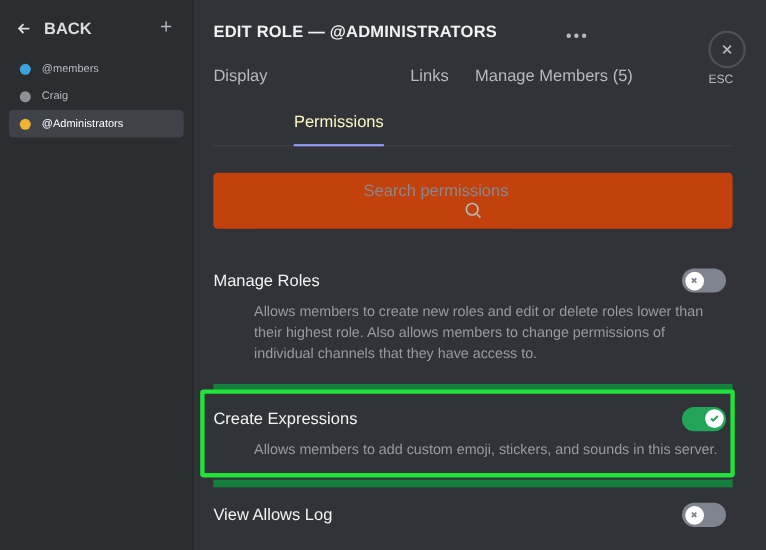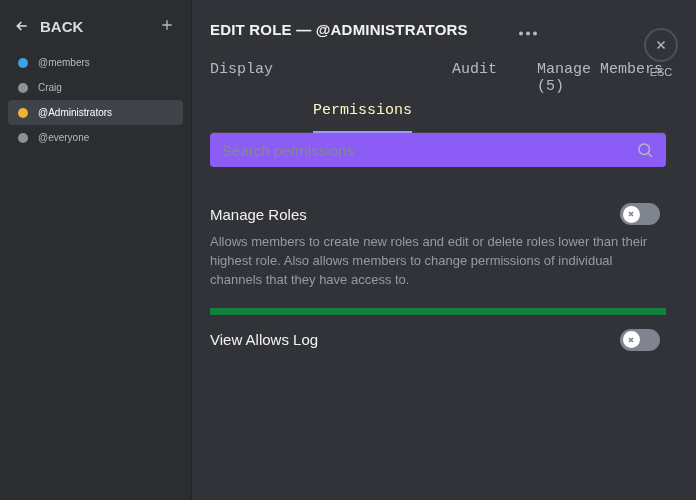--- a/index.html
+++ b/index.html
@@ -5,21 +5,21 @@
   * { margin: 0; padding: 0; box-sizing: border-box; }
   body {
     width: 696px; height: 500px;
     background: #2b2d31;
     font-family: "gg sans", "Helvetica Neue", Helvetica, Arial, sans-serif;
     color: #dbdee1;
     overflow: hidden;
     display: flex;
   }
   .sidebar {
-    width: 192px;
+    width: 176px;
     background: #2b2d31;
     border-right: 1px solid #222327;
     padding: 12px 8px;
     flex-shrink: 0;
   }
   .sidebar-top {
     display: flex; align-items: center; justify-content: space-between;
     padding: 4px 8px 14px 6px;
   }
   .back-btn { display: flex; align-items: center; gap: 10px; color: #dbdee1; font-weight: 600; font-size: 15px; cursor: pointer; }
@@ -31,49 +31,49 @@
     color: #b5bac1; cursor: pointer;
   }
   .role-item.selected { background: #404249; color: #fff; }
   .role-dot { width: 10px; height: 10px; border-radius: 50%; flex-shrink: 0; }
   .main {
     flex: 1; padding: 18px 30px 0 18px; position: relative; background: #313338;
     overflow: hidden;
   }
   .title { font-size: 15px; font-weight: 600; color: #f2f3f5; letter-spacing: .2px; }
   .dots { color: #b5bac1; font-size: 20px; letter-spacing: 2px; cursor: pointer; }
-  .esc-wrap { position: absolute; top: 28px; right: 18px; text-align: center; }
+  .esc-wrap { position: absolute; top: 28px; right: 18px; text-align: left; }
   .esc-circle {
     width: 34px; height: 34px; border: 2px solid #4e5058; border-radius: 50%;
     display: flex; align-items: center; justify-content: center; color: #b5bac1;
     cursor: pointer; margin: 0 auto 4px;
   }
   .esc-label { font-size: 11px; color: #b5bac1; }
-  .tabs { display: flex; gap: 40px; margin-top: 20px; border-bottom: 1px solid #3f4147; font-family: Liberation Mono, monospace; }
+  .tabs { display: flex; gap: 24px; margin-top: 20px; border-bottom: 1px solid #3f4147; }
   .tab { padding-bottom: 12px; font-size: 15px; color: #b5bac1; cursor: pointer; }
   .tab.active { color: #fef9c3; border-bottom: 2px solid #949cf7; margin-bottom: -1px; margin-top: 41px; }
   .search {
-    margin-top: 0; background: #8b5cf6; border-radius: 4px;
-    display: flex; align-items: center; padding: 8px 12px;
+    margin-top: 24px; background: #c2410c; border-radius: 4px;
+    display: flex; align-items: center; padding: 8px 12px; flex-direction: column;
   }
   .search input {
     flex: 1; background: transparent; border: 0; outline: 0;
     color: #dbdee1; font-size: 15px;
   }
   .search input::placeholder { color: #87898c; }
   .perms { margin-top: 22px; }
   .perm {
     padding: 14px 6px 18px 0;
     border-bottom: 7px solid #15803d;
     position: relative;
   }
   .perm:last-child { border-bottom: 0; }
   .perm-head { display: flex; justify-content: space-between; align-items: center; }
   .perm-title { font-size: 15px; color: #f2f3f5; font-weight: 500; }
-  .perm-desc { font-size: 13px; color: #989aa2; margin-top: 8px; line-height: 1.45; padding-right: 4px; }
+  .perm-desc { font-size: 13px; color: #989aa2; margin-top: 8px; line-height: 1.45; padding-right: 4px; margin-left: 37px; }
   .toggle {
     width: 40px; height: 22px; border-radius: 12px; position: relative; cursor: pointer;
     flex-shrink: 0;
   }
   .toggle .knob {
     width: 17px; height: 17px; border-radius: 50%; background: #fff;
     position: absolute; top: 2.5px; display: flex; align-items: center; justify-content: center;
     font-size: 10px;
   }
   .toggle.on { background: #23a559; }
@@ -109,24 +109,20 @@
       <span>@members</span>
     </li>
     <li class="role-item">
       <span class="role-dot" style="background:#8e9297"></span>
       <span>Craig</span>
     </li>
     <li class="role-item selected">
       <span class="role-dot" style="background:#f0b232"></span>
       <span>@Administrators</span>
     </li>
-    <li class="role-item">
-      <span class="role-dot" style="background:#8e9297"></span>
-      <span>@everyone</span>
-    </li>
   </ul>
 </div>
 
 <div class="main">
   <div class="title-row">
     <div class="title">EDIT ROLE — @ADMINISTRATORS</div>
     <div class="dots">
       <svg width="20" height="5" viewBox="0 0 20 5" fill="currentColor">
           <circle cx="3" cy="2.5" r="2"></circle>
           <circle cx="10" cy="2.5" r="2"></circle>
@@ -140,21 +136,21 @@
       <svg width="14" height="14" viewBox="0 0 24 24" fill="none" stroke="currentColor" stroke-width="2.5">
           <path d="M18 6 6 18M6 6l12 12"></path>
         </svg>
     </div>
     <div class="esc-label">ESC</div>
   </div>
 
   <div class="tabs">
     <div class="tab">Display</div>
     <div class="tab active">Permissions</div>
-    <div class="tab">Audit</div>
+    <div class="tab">Links</div>
     <div class="tab">Manage Members (5)</div>
   </div>
 
   <div class="search">
     <input type="text" placeholder="Search permissions" style="">
     <svg width="18" height="18" viewBox="0 0 24 24" fill="none" stroke="#b5bac1" stroke-width="2">
         <circle cx="11" cy="11" r="7"></circle>
         <path d="m21 21-4.3-4.3"></path>
       </svg>
   </div>
@@ -168,20 +164,34 @@
           <div class="knob">
             <svg width="8" height="8" viewBox="0 0 24 24" fill="none" stroke="currentColor" stroke-width="5">
                 <path d="M18 6 6 18M6 6l12 12"></path>
               </svg>
           </div>
         </div>
       </div>
       <div class="perm-desc">Allows members to create new roles and edit or delete roles lower than their highest role. Also allows members to change permissions of individual channels that they have access to.</div>
     </div>
 
+    <div class="perm" style="position:relative;">
+      <div class="highlight-box"></div>
+      <div class="perm-head">
+        <div class="perm-title">Create Expressions</div>
+        <div class="toggle on">
+          <div class="knob">
+            <svg width="9" height="9" viewBox="0 0 24 24" fill="none" stroke="currentColor" stroke-width="5">
+                <path d="M20 6 9 17l-5-5"></path>
+              </svg>
+          </div>
+        </div>
+      </div>
+      <div class="perm-desc">Allows members to add custom emoji, stickers, and sounds in this server.</div>
+    </div>
 
 
     <div class="perm">
       <div class="perm-head">
         <div class="perm-title">View Allows Log</div>
         <div class="toggle off">
           <div class="knob">
             <svg width="8" height="8" viewBox="0 0 24 24" fill="none" stroke="currentColor" stroke-width="5">
                 <path d="M18 6 6 18M6 6l12 12"></path>
               </svg>

